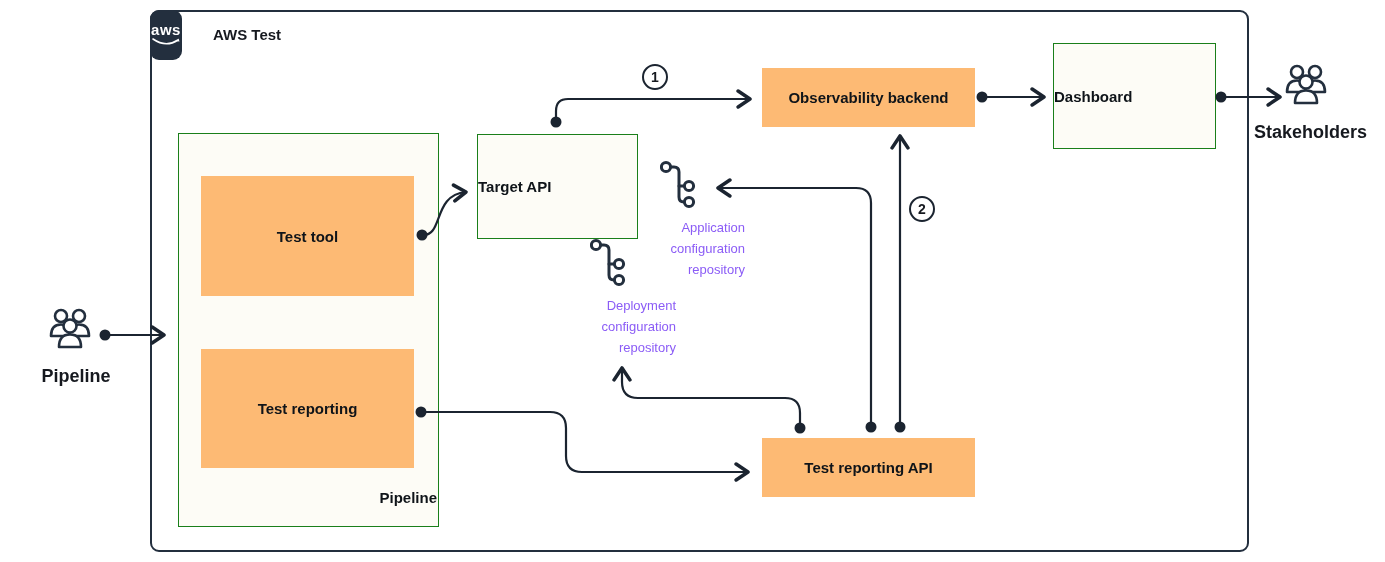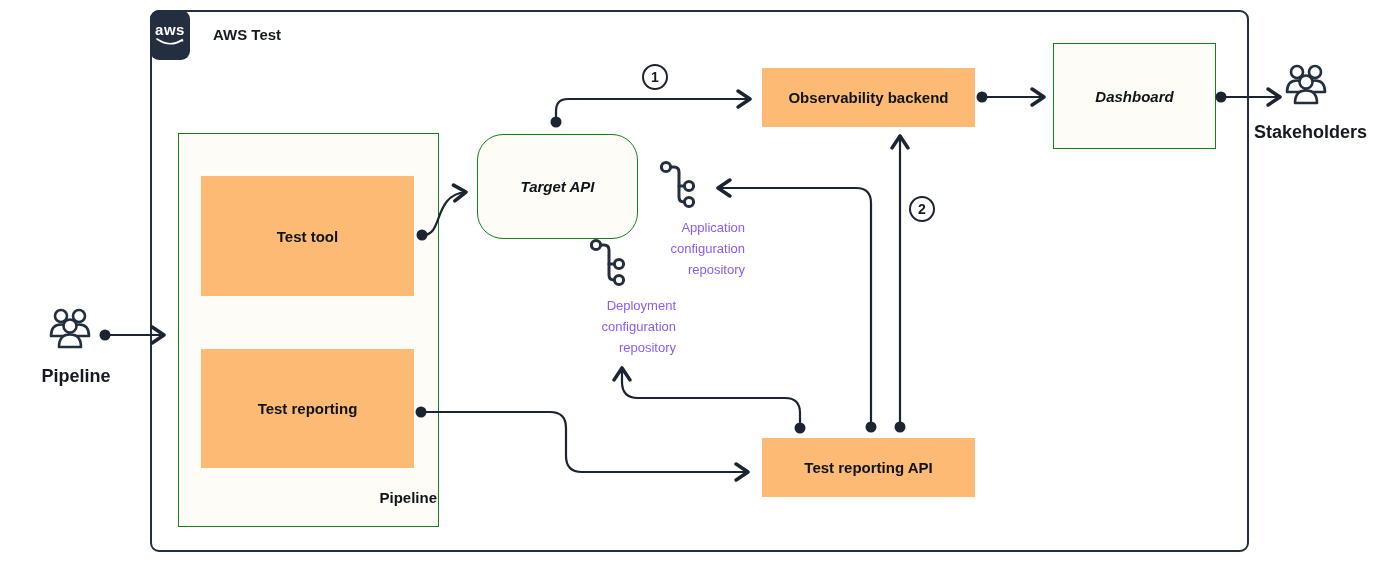--- a/index.html
+++ b/index.html
@@ -7,39 +7,39 @@
     position:relative;width:1385px;height:562px;background:#ffffff;
     font-family:"Liberation Sans","DejaVu Sans",sans-serif;color:#16191f;overflow:hidden;
   }
   .abs{position:absolute;}
   
   .cloud-frame{
     left:150px;top:10px;width:1095px;height:538px;
     border:2px solid #232f3e;border-radius:9px;background:transparent;
   }
   .aws-logo{
-    left:150px;top:10px;width:40px;height:50px;background:#232f3e;border-radius:9px;
+    left:150px;top:10px;width:32px;height:50px;background:#232f3e;border-radius:9px;
     display:flex;flex-direction:column;align-items:center;justify-content:center;
   }
   .aws-logo .aws-word{color:#ffffff;font-weight:bold;font-size:15px;letter-spacing:.5px;line-height:14px;}
   .cloud-title{left:213px;top:26px;font-size:15px;font-weight:bold;color:#16191f;}
   
   .green-box{
     border:1.5px solid #1a7f1a;background:#fdfcf6;
-    display:flex;align-items:center;justify-content:center;font-style:italic;
+    display:flex;align-items:center;
   }
   .blue-box{
     background:#fdba74;display:flex;align-items:center;justify-content:center;
   }
   .node-label{font-size:15px;font-weight:bold;color:#0f1419;text-align:center;}
   .pipeline-box{left:178px;top:133px;width:259px;height:392px;}
   .pipeline-label{left:178px;top:489px;width:259px;text-align:right;}
   .test-tool-box{left:201px;top:176px;width:213px;height:120px;}
   .test-reporting-box{left:201px;top:349px;width:213px;height:119px;}
-  .target-api-box{left:477px;top:134px;width:159px;height:103px;border-radius:26px;}
+  .target-api-box{left:477px;top:134px;width:159px;height:103px;}
   .obs-box{left:762px;top:68px;width:213px;height:59px;}
   .dashboard-box{left:1053px;top:43px;width:161px;height:104px;}
   .trapi-box{left:762px;top:438px;width:213px;height:59px;justify-content:center;}
   
   .actor-label{font-size:18px;font-weight:bold;text-align:center;color:#16191f;}
   .testers-icon{left:48px;top:306px;}
   .testers-label{left:16px;top:366px;width:120px;}
   .stakeholders-icon{left:1284px;top:62px;}
   .stakeholders-label{left:1248px;top:122px;width:125px;}
   

